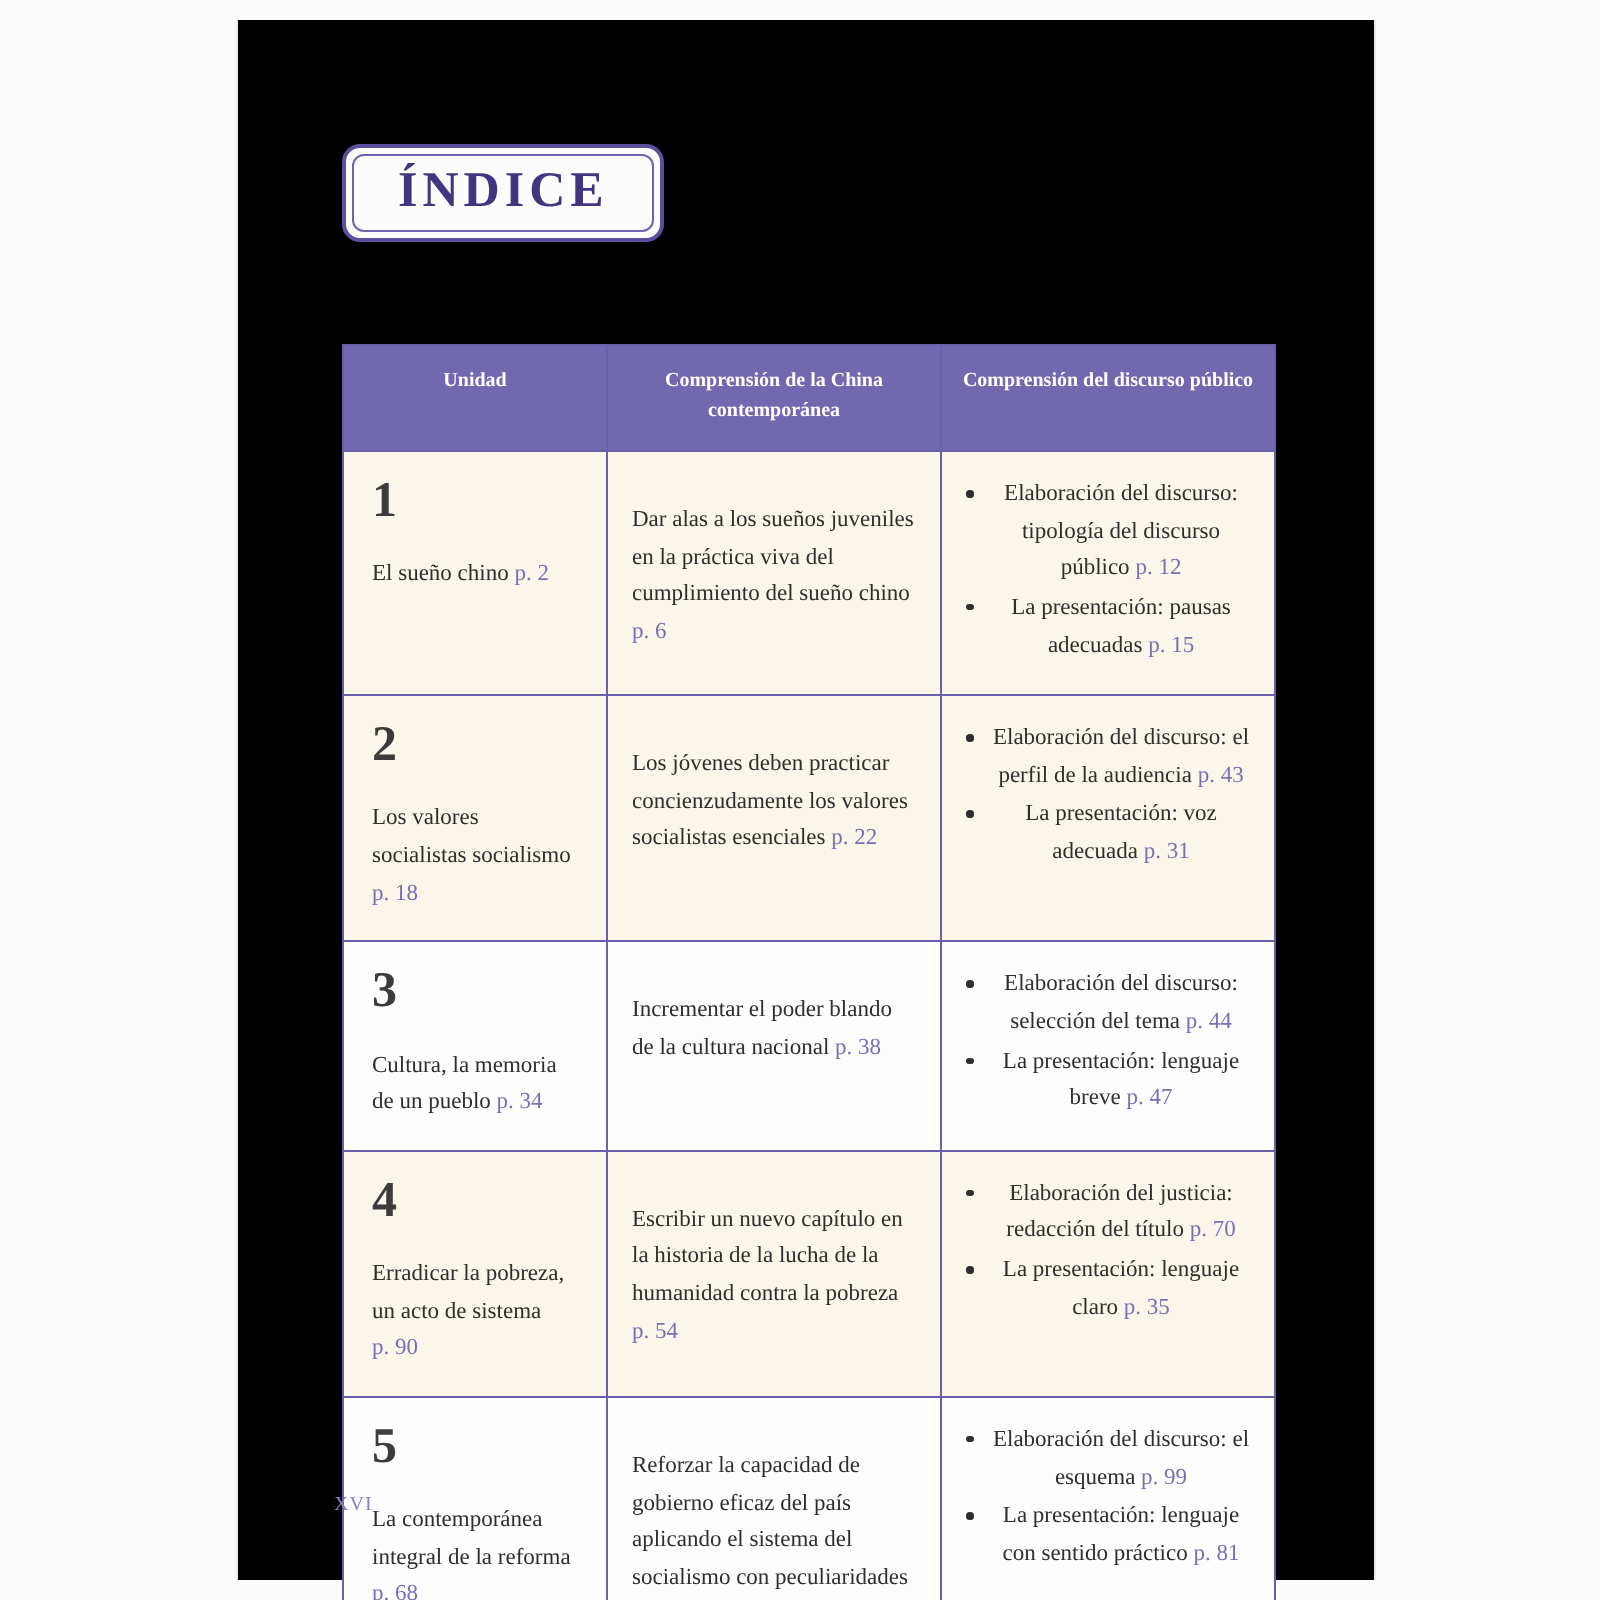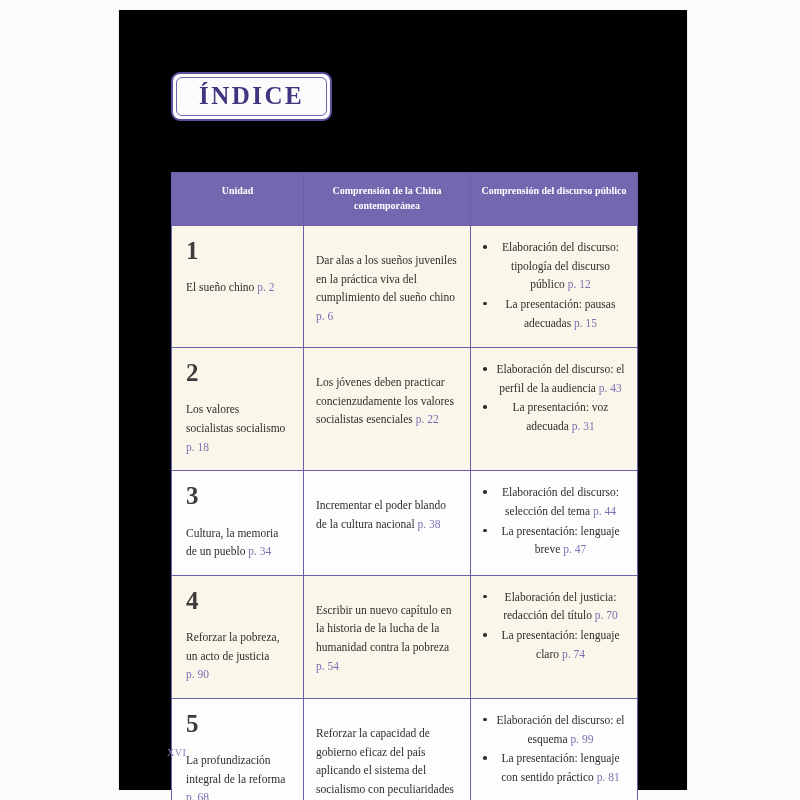--- a/index.html
+++ b/index.html
@@ -228,37 +228,37 @@
             <ul class="bullets">
               <li><span>Elaboración del discurso: selección del tema</span> <span class="pg">p. 44</span></li>
               <li><span>La presentación: lenguaje breve</span> <span class="pg">p. 47</span></li>
             </ul>
           </td>
         </tr>
 
         <tr class="odd">
           <td class="cell-unit">
             <div class="unit-num">4</div>
-            <div class="unit-title"><span>Reforzar la pobreza, un acto de justicia</span> <span class="pg">p. 90</span></div>
+            <div class="unit-title"><span>Erradicar la pobreza, un acto de sistema</span> <span class="pg">p. 90</span></div>
           </td>
           <td class="cell-text">
             <span>Escribir un nuevo capítulo en la historia de la lucha de la humanidad contra la pobreza</span> <span class="pg">p. 54</span>
           </td>
           <td class="cell-list">
             <ul class="bullets">
               <li><span>Elaboración del justicia: redacción del título</span> <span class="pg">p. 70</span></li>
-              <li><span>La presentación: lenguaje claro</span> <span class="pg">p. 74</span></li>
+              <li><span>La presentación: lenguaje claro</span> <span class="pg">p. 35</span></li>
             </ul>
           </td>
         </tr>
 
         <tr class="even">
           <td class="cell-unit">
             <div class="unit-num">5</div>
-            <div class="unit-title"><span>La profundización integral de la reforma</span> <span class="pg">p. 68</span></div>
+            <div class="unit-title"><span>La contemporánea integral de la reforma</span> <span class="pg">p. 68</span></div>
           </td>
           <td class="cell-text">
             <span>Reforzar la capacidad de gobierno eficaz del país aplicando el sistema del socialismo con peculiaridades chinas</span> <span class="pg">p. 72</span>
           </td>
           <td class="cell-list">
             <ul class="bullets">
               <li><span>Elaboración del discurso: el esquema</span> <span class="pg">p. 99</span></li>
               <li><span>La presentación: lenguaje con sentido práctico</span> <span class="pg">p. 81</span></li>
             </ul>
           </td>

